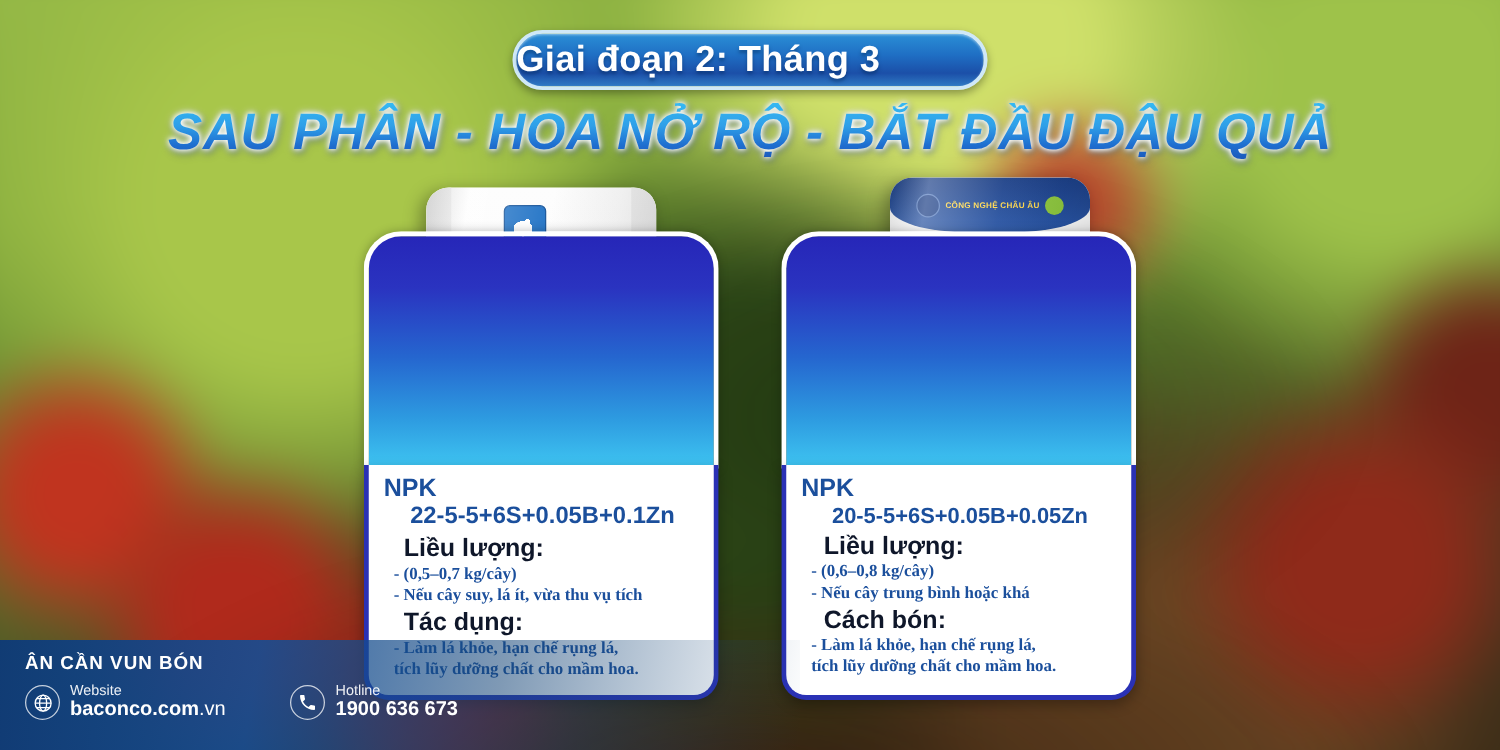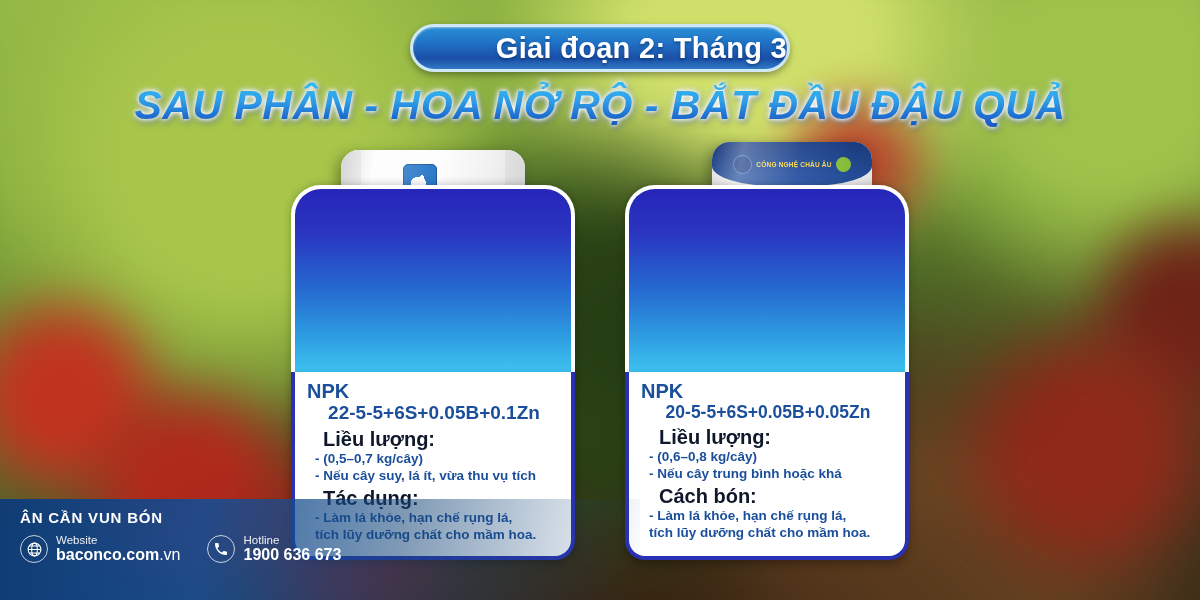--- a/index.html
+++ b/index.html
@@ -33,21 +33,21 @@
       radial-gradient(ellipse 60% 45% at 50% 100%, rgba(20,12,6,.55), rgba(20,12,6,0) 70%),
       radial-gradient(ellipse 40% 40% at 60% 55%, rgba(10,20,5,.35), rgba(10,20,5,0) 70%);
   }
 
   
   #badge {
     position:absolute; left:410px; top:24px; width:380px; height:48px;
     border-radius:26px; border:3px solid #cfe8f7;
     background:linear-gradient(to bottom,#2a8fd6 0%,#1f6fc4 40%,#1b4fa8 75%,#2f7ac4 100%);
     box-shadow:0 3px 7px rgba(0,0,0,.35), inset 0 1px 2px rgba(255,255,255,.45);
-    display:flex; align-items:center; justify-content:flex-end;
+    display:flex; align-items:center; justify-content:flex-start;
   }
   #badge .txt {
     color:#fff; font-size:29px; font-weight:bold; letter-spacing:.3px;
     text-shadow:0 2px 3px rgba(0,40,90,.5);
   }
 
   
   #headline {
     position:absolute; left:0; top:82px; width:1200px; text-align:center;
     font-size:41px; font-weight:bold; font-style:italic; letter-spacing:.5px;
@@ -83,21 +83,21 @@
     text-align:center; color:#1b4f9c; font-weight:bold; font-size:19px; line-height:1.2;
     margin-bottom:3px; white-space:nowrap;
   }
   .card.right .card-body .formula { font-size:17.5px; }
   .sec-title {
     color:#0f172a; font-weight:bold; font-size:20px; margin:3px 0 0 16px;
   }
   .card.right .sec-title { margin-left:18px; }
   .bullet {
     color:#1b4f9c; font-weight:bold; font-size:13.5px; line-height:1.22;
-    margin-left:8px; white-space:nowrap;
+    margin-left:8px; white-space:nowrap;font-family:Liberation Serif, serif;
   }
 
   
   .bag { position:absolute; }
   .bag-shape {
     position:absolute; inset:0; border-radius:18px 18px 14px 14px;
     box-shadow:-4px 4px 14px rgba(0,0,0,.35);
     overflow:hidden;
   }
   .bag-gloss {
@@ -178,28 +178,28 @@
     position:absolute; top:0; bottom:0; width:17px;
     background:linear-gradient(to bottom,#f4f4f4,#ebebeb);
   }
   .vtext {
     position:absolute; color:#e01a12; font-size:6px; font-weight:bold;
     writing-mode:vertical-rl; white-space:nowrap; letter-spacing:.3px;
   }
 
   
   #footer {
-    position:absolute; left:0; bottom:0; width:640px; height:101px;
+    position:absolute; left:0; bottom:0; width:640px; height:88px;
     background:linear-gradient(100deg, rgba(13,58,120,.95) 0%, rgba(18,78,150,.88) 32%,
       rgba(22,70,120,.55) 62%, rgba(20,50,90,0) 100%);
     color:#fff; padding:10px 0 0 20px;
   }
   #footer .slogan { font-size:15px; font-weight:bold; letter-spacing:.8px; }
   #footer .note { font-size:14px; font-style:italic; margin-top:2px; letter-spacing:.2px; }
-  #footer .contacts { display:flex; gap:27px; margin-top:8px; align-items:center; }
+  #footer .contacts { display:flex; gap:52px; margin-top:8px; align-items:center; }
   #footer .contact { display:flex; align-items:center; gap:8px; }
   #footer .cicon {
     width:28px; height:28px; border-radius:50%; border:1.5px solid rgba(255,255,255,.75);
     display:flex; align-items:center; justify-content:center;
   }
   #footer .clabel { font-size:11.5px; opacity:.92; line-height:1.05; }
   #footer .cvalue { font-size:16px; font-weight:bold; line-height:1.15; }
   #footer .cvalue .tld { font-weight:normal; }
 </style>
 </head>

